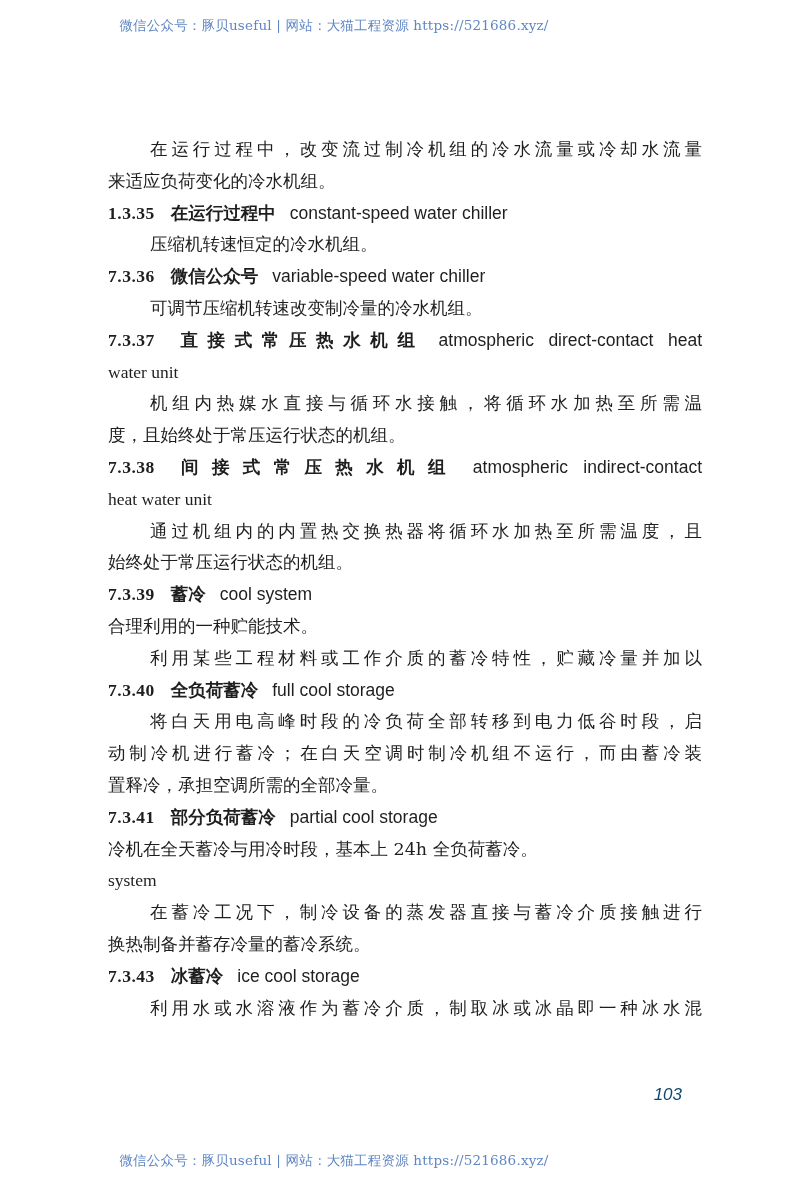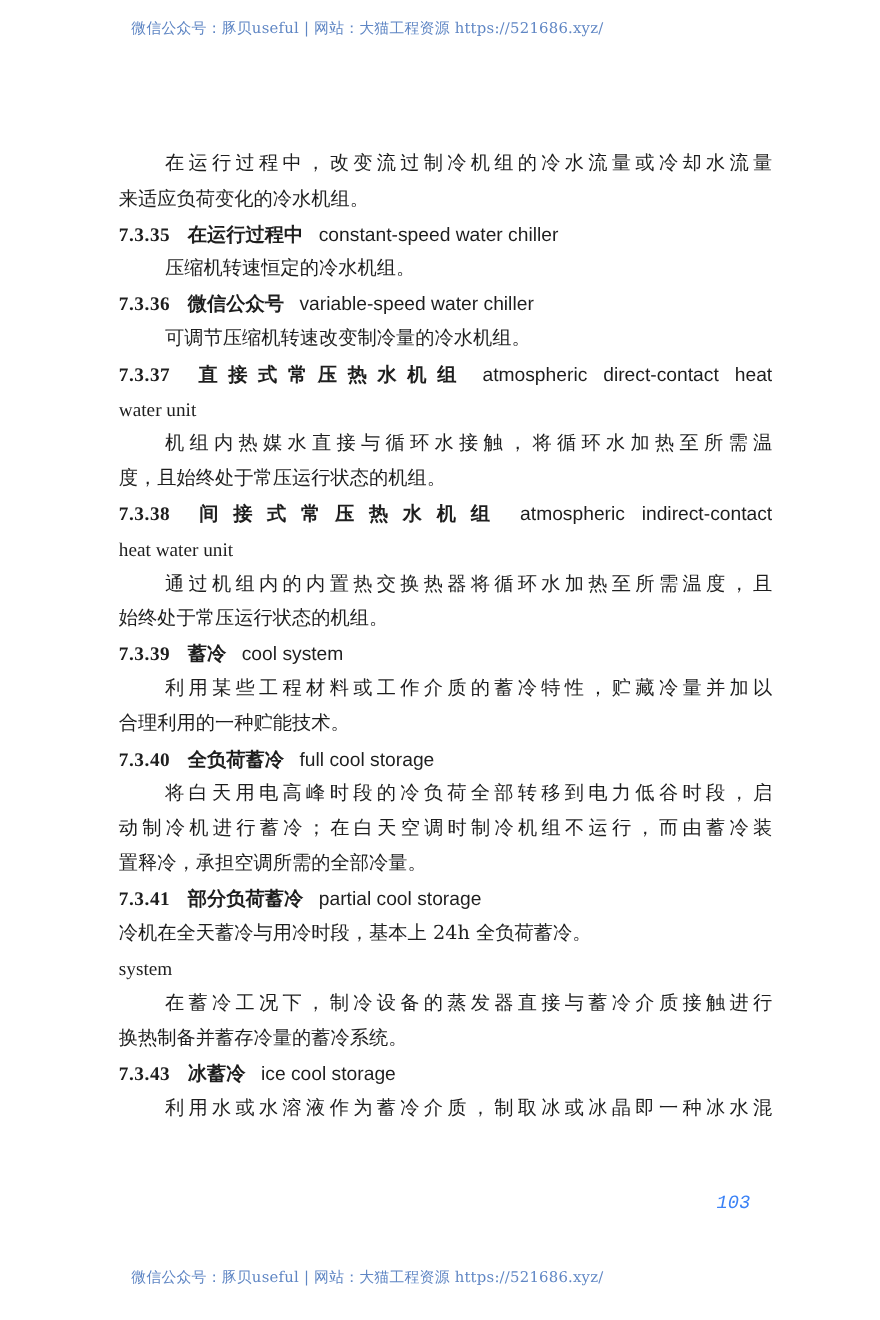--- a/index.html
+++ b/index.html
@@ -21,34 +21,34 @@
     height: 31.8px; line-height: 31.8px; font-size: 17.5px; white-space: nowrap;
   }
   .indent { padding-left: 42px; }
   .justify { text-align: justify; text-align-last: justify; white-space: normal; }
   .num { font-family: "Liberation Serif", "DejaVu Serif", serif; font-weight: bold; font-size: 17.5px; margin-right: 16px; letter-spacing: 0.5px; }
   .zh-term { font-weight: bold; margin-right: 14px; }
   .en-term { font-family: Liberation Sans, sans-serif; font-size: 17.5px; }
   .en { font-family: "Liberation Serif", serif; }
   .page-number {
     position: absolute; left: 620px; top: 1085px; width: 62px; text-align: right;
-    font-family: Liberation Mono, monospace; font-style: italic; font-size: 17px; color: #3b82f6;
+    font-family: Liberation Sans, sans-serif; font-style: italic; font-size: 17px; color: #0c4a6e;
   }
 </style>
 </head>
 <body>
 
 <div class="watermark wm-top">微信公众号：豚贝useful | 网站：大猫工程资源 https://521686.xyz/</div>
 
 <div class="content">
   <div class="line indent justify">在运行过程中，改变流过制冷机组的冷水流量或冷却水流量</div>
   <div class="line">来适应负荷变化的冷水机组。</div>
 
   <div class="line">
-    <span class="num">7.3.35</span><span class="zh-term">在运行过程中</span><span class="en-term">constant-speed water chiller</span>
+    <span class="num">1.3.35</span><span class="zh-term">在运行过程中</span><span class="en-term">constant-speed water chiller</span>
   </div>
   <div class="line indent">压缩机转速恒定的冷水机组。</div>
 
   <div class="line">
     <span class="num">7.3.36</span><span class="zh-term">微信公众号</span><span class="en-term">variable-speed water chiller</span>
   </div>
   <div class="line indent">可调节压缩机转速改变制冷量的冷水机组。</div>
 
   <div class="line justify">
     <span class="num">7.3.37</span><span class="zh-term">直接式常压热水机组</span><span class="en-term">atmospheric direct-contact heat</span>
@@ -60,22 +60,22 @@
   <div class="line justify">
     <span class="num">7.3.38</span><span class="zh-term" style="letter-spacing:3px">间接式常压热水机组</span><span class="en-term">atmospheric indirect-contact</span>
   </div>
   <div class="line en">heat water unit</div>
   <div class="line indent justify">通过机组内的内置热交换热器将循环水加热至所需温度，且</div>
   <div class="line">始终处于常压运行状态的机组。</div>
 
   <div class="line">
     <span class="num">7.3.39</span><span class="zh-term">蓄冷</span><span class="en-term">cool system</span>
   </div>
+  <div class="line">合理利用的一种贮能技术。</div>
   <div class="line indent justify">利用某些工程材料或工作介质的蓄冷特性，贮藏冷量并加以</div>
-  <div class="line">合理利用的一种贮能技术。</div>
 
   <div class="line">
     <span class="num">7.3.40</span><span class="zh-term">全负荷蓄冷</span><span class="en-term">full cool storage</span>
   </div>
   <div class="line indent justify">将白天用电高峰时段的冷负荷全部转移到电力低谷时段，启</div>
   <div class="line justify">动制冷机进行蓄冷；在白天空调时制冷机组不运行，而由蓄冷装</div>
   <div class="line">置释冷，承担空调所需的全部冷量。</div>
 
   <div class="line">
     <span class="num">7.3.41</span><span class="zh-term">部分负荷蓄冷</span><span class="en-term">partial cool storage</span>

